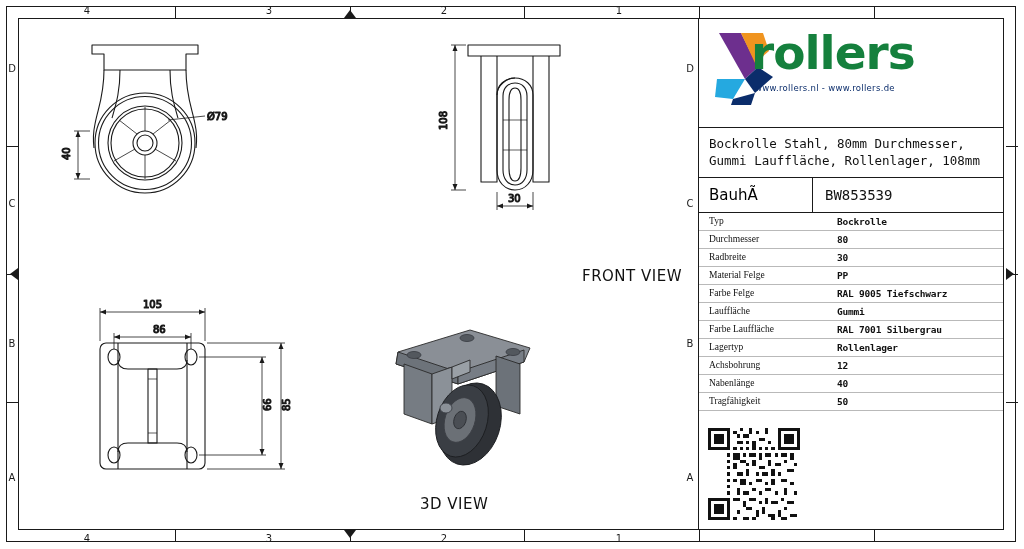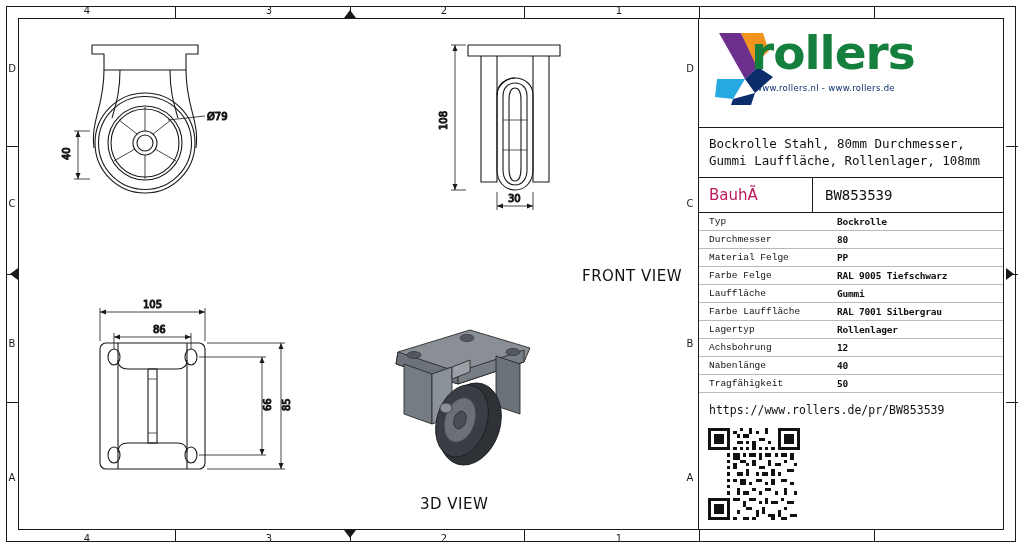--- a/index.html
+++ b/index.html
@@ -133,21 +133,21 @@
     border-bottom: 1px solid #1a1a1a;
     align-items: stretch;
   }
   .idrow .brand {
     width: 114px;
     display: flex;
     align-items: center;
     padding-left: 10px;
     font-family: "DejaVu Sans", sans-serif;
     font-size: 15px;
-    color: #be185d;
+    color: #000000;
     border-right: 1px solid #1a1a1a;
     box-sizing: border-box;
   }
   .idrow .code {
     flex: 1;
     display: flex;
     align-items: center;
     padding-left: 12px;
     font-family: "DejaVu Sans Mono", monospace;
     font-size: 14px;
@@ -160,21 +160,21 @@
   }
   table.specs td {
     border-bottom: 1px solid #b9b9b9;
     font-size: 9.5px;
     padding: 3px 0 3px 10px;
     color: #111;
     height: 10px;
   }
   table.specs td.k {
     width: 118px;
-    font-family: Liberation Mono, monospace;
+    font-family: Liberation Serif, serif;
   }
   table.specs td.v {
     font-family: "DejaVu Sans Mono", monospace;
     font-weight: bold;
     letter-spacing: -.2px;
   }
   .url-line {
     padding: 10px 0 8px 10px;
     font-family: "DejaVu Sans Mono", monospace;
     font-size: 11.5px;
@@ -442,20 +442,24 @@
       <tbody>
         <tr>
           <td class="k">Typ</td>
           <td class="v">Bockrolle</td>
         </tr>
         <tr>
           <td class="k">Durchmesser</td>
           <td class="v">80</td>
         </tr>
         <tr>
+          <td class="k">Radbreite</td>
+          <td class="v">30</td>
+        </tr>
+        <tr>
           <td class="k">Material Felge</td>
           <td class="v">PP</td>
         </tr>
         <tr>
           <td class="k">Farbe Felge</td>
           <td class="v">RAL 9005 Tiefschwarz</td>
         </tr>
         <tr>
           <td class="k">Lauffläche</td>
           <td class="v">Gummi</td>
@@ -476,21 +480,20 @@
           <td class="k">Nabenlänge</td>
           <td class="v">40</td>
         </tr>
         <tr>
           <td class="k">Tragfähigkeit</td>
           <td class="v">50</td>
         </tr>
       </tbody>
     </table>
 
-    <div class="url-line">https://www.rollers.de/pr/BW853539</div>
 
     <div class="qr-wrap">
       <svg width="92" height="92" viewBox="0 0 29 29" shape-rendering="crispEdges">
         <rect width="29" height="29" fill="#ffffff"></rect>
         <g fill="#111111">
 
           <rect x="0" y="0" width="7" height="1"></rect>
             <rect x="0" y="6" width="7" height="1"></rect>
           <rect x="0" y="0" width="1" height="7"></rect>
             <rect x="6" y="0" width="1" height="7"></rect>

